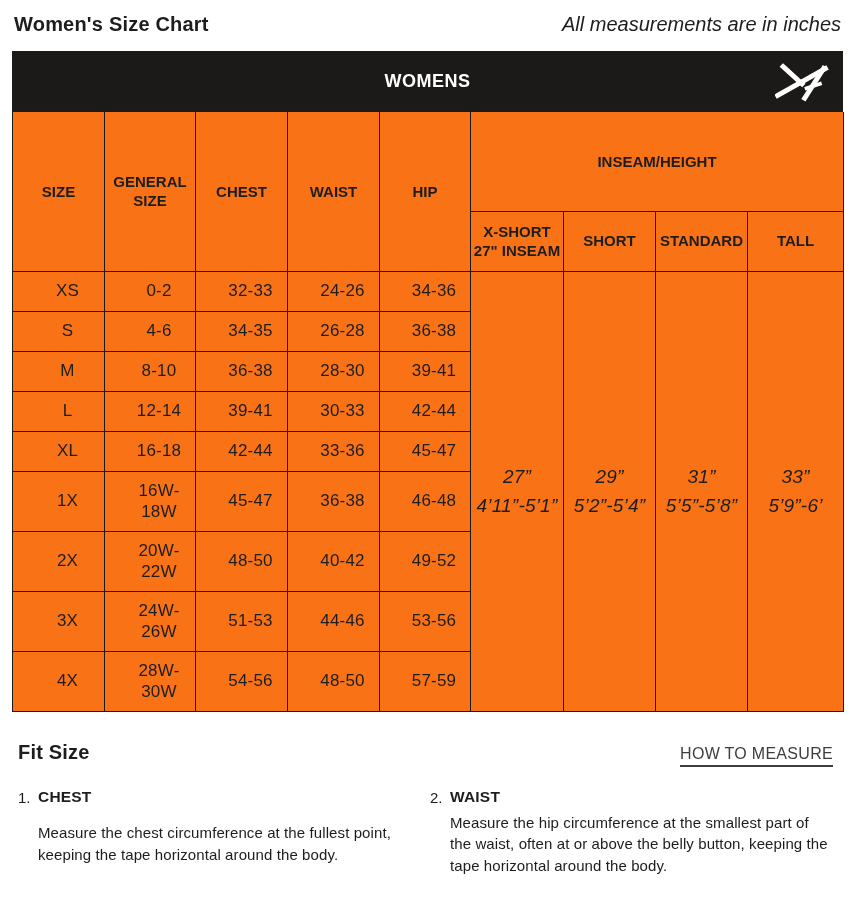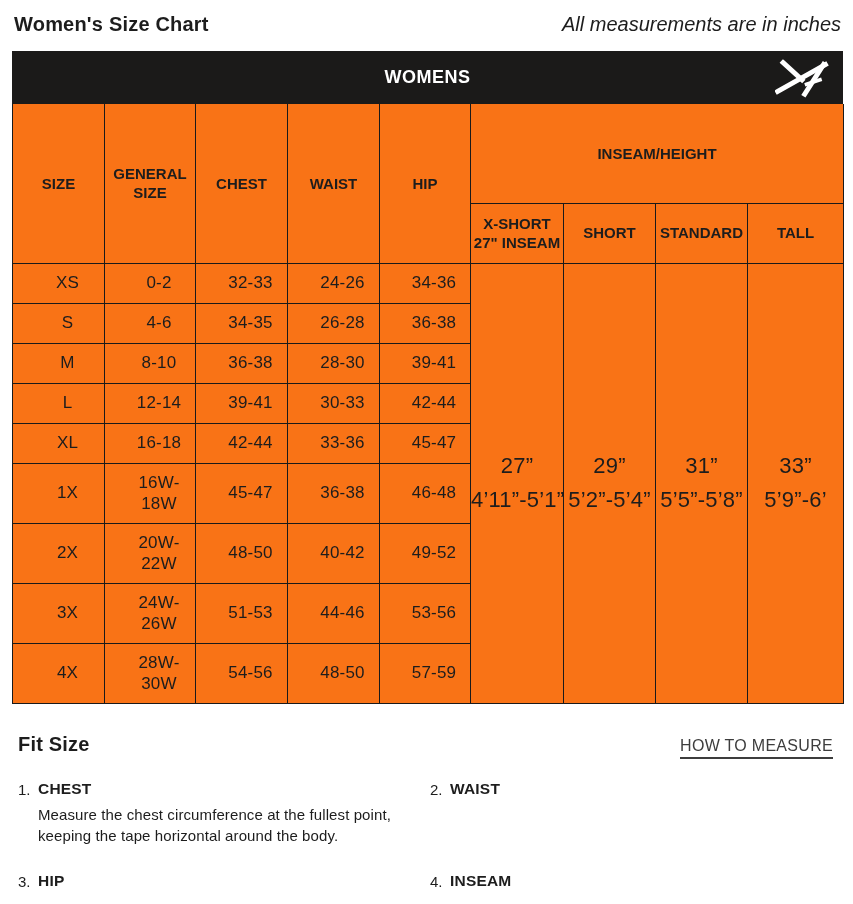--- a/index.html
+++ b/index.html
@@ -16,21 +16,21 @@
   
   .top-row {
     display: flex; justify-content: space-between; align-items: center;
     padding: 0 2px 0 2px; margin-bottom: 15px; gap: 27px;
   }
   .page-title { font-size: 20px; font-weight: bold; letter-spacing: 0.2px; }
   .units-note { font-size: 20px; font-style: italic; color: #1d1d1d; }
 
   
   .banner {
-    position: relative; height: 53px; background: #1b1a19;
+    position: relative; height: 61px; background: #1b1a19;
     display: flex; align-items: center; justify-content: center;
     width: 831px;
   }
   .banner-label { color: #ffffff; font-size: 18px; font-weight: bold; letter-spacing: 0.5px; }
   .banner-logo { position: absolute; right: 14px; top: 50%; transform: translateY(-50%); width: 54px; height: 40px; }
 
   
   table.size-chart {
     width: 831px; border-collapse: collapse; table-layout: fixed;
   }
@@ -38,21 +38,21 @@
     border: 1.6px solid #1a1a1a;
     text-align: center; vertical-align: middle;
     background: #f97316;
   }
   table.size-chart thead th { border-top: none; }
   th.col-head { font-size: 15px; font-weight: bold; white-space: pre-line; line-height: 1.3; }
   th.group-head { font-size: 15px; font-weight: bold; height: 39px; }
   tr.subhead th { height: 60px; }
   tr.head-main th { height: 99px; }
   td.cell { font-size: 17px; font-weight: normal; white-space: pre-line; line-height: 1.25; letter-spacing: 0.2px; padding-left: 18px; }
-  td.inseam-cell { font-size: 22px; white-space: pre-line; line-height: 1.55; letter-spacing: 0.2px; }
+  td.inseam-cell { font-size: 19px; white-space: pre-line; line-height: 1.55; letter-spacing: 0.2px; font-style: italic; }
   tr.r40 { height: 40px; }
   tr.r60 { height: 60px; }
 
   
   .fit-guide { padding: 29px 10px 0 6px; }
   .fit-head-row { display: flex; justify-content: space-between; align-items: baseline; }
   .fit-title { font-size: 20px; font-weight: bold; letter-spacing: 0.2px; }
   .measure-link {
     font-size: 16px; color: #3d3d3d; text-decoration: none;
     border-bottom: 2px solid #3d3d3d; padding-bottom: 2px; letter-spacing: 0.3px;
@@ -208,20 +208,21 @@
 
     <div class="items-grid">
       <div class="fit-item">
         <span class="item-num">1.</span>
         <span class="item-title">CHEST</span>
         <span class="item-desc">Measure the chest circumference at the fullest point, keeping the tape horizontal around the body.</span>
       </div>
       <div class="fit-item">
         <span class="item-num">2.</span>
         <span class="item-title">WAIST</span>
+        <span class="item-desc">Measure the hip circumference at the smallest part of the waist, often at or above the belly button, keeping the tape horizontal around the body.</span>
       </div>
       <div class="fit-item">
         <span class="item-num">3.</span>
         <span class="item-title">HIP</span>
 
       </div>
       <div class="fit-item">
         <span class="item-num">4.</span>
         <span class="item-title">INSEAM</span>
 

